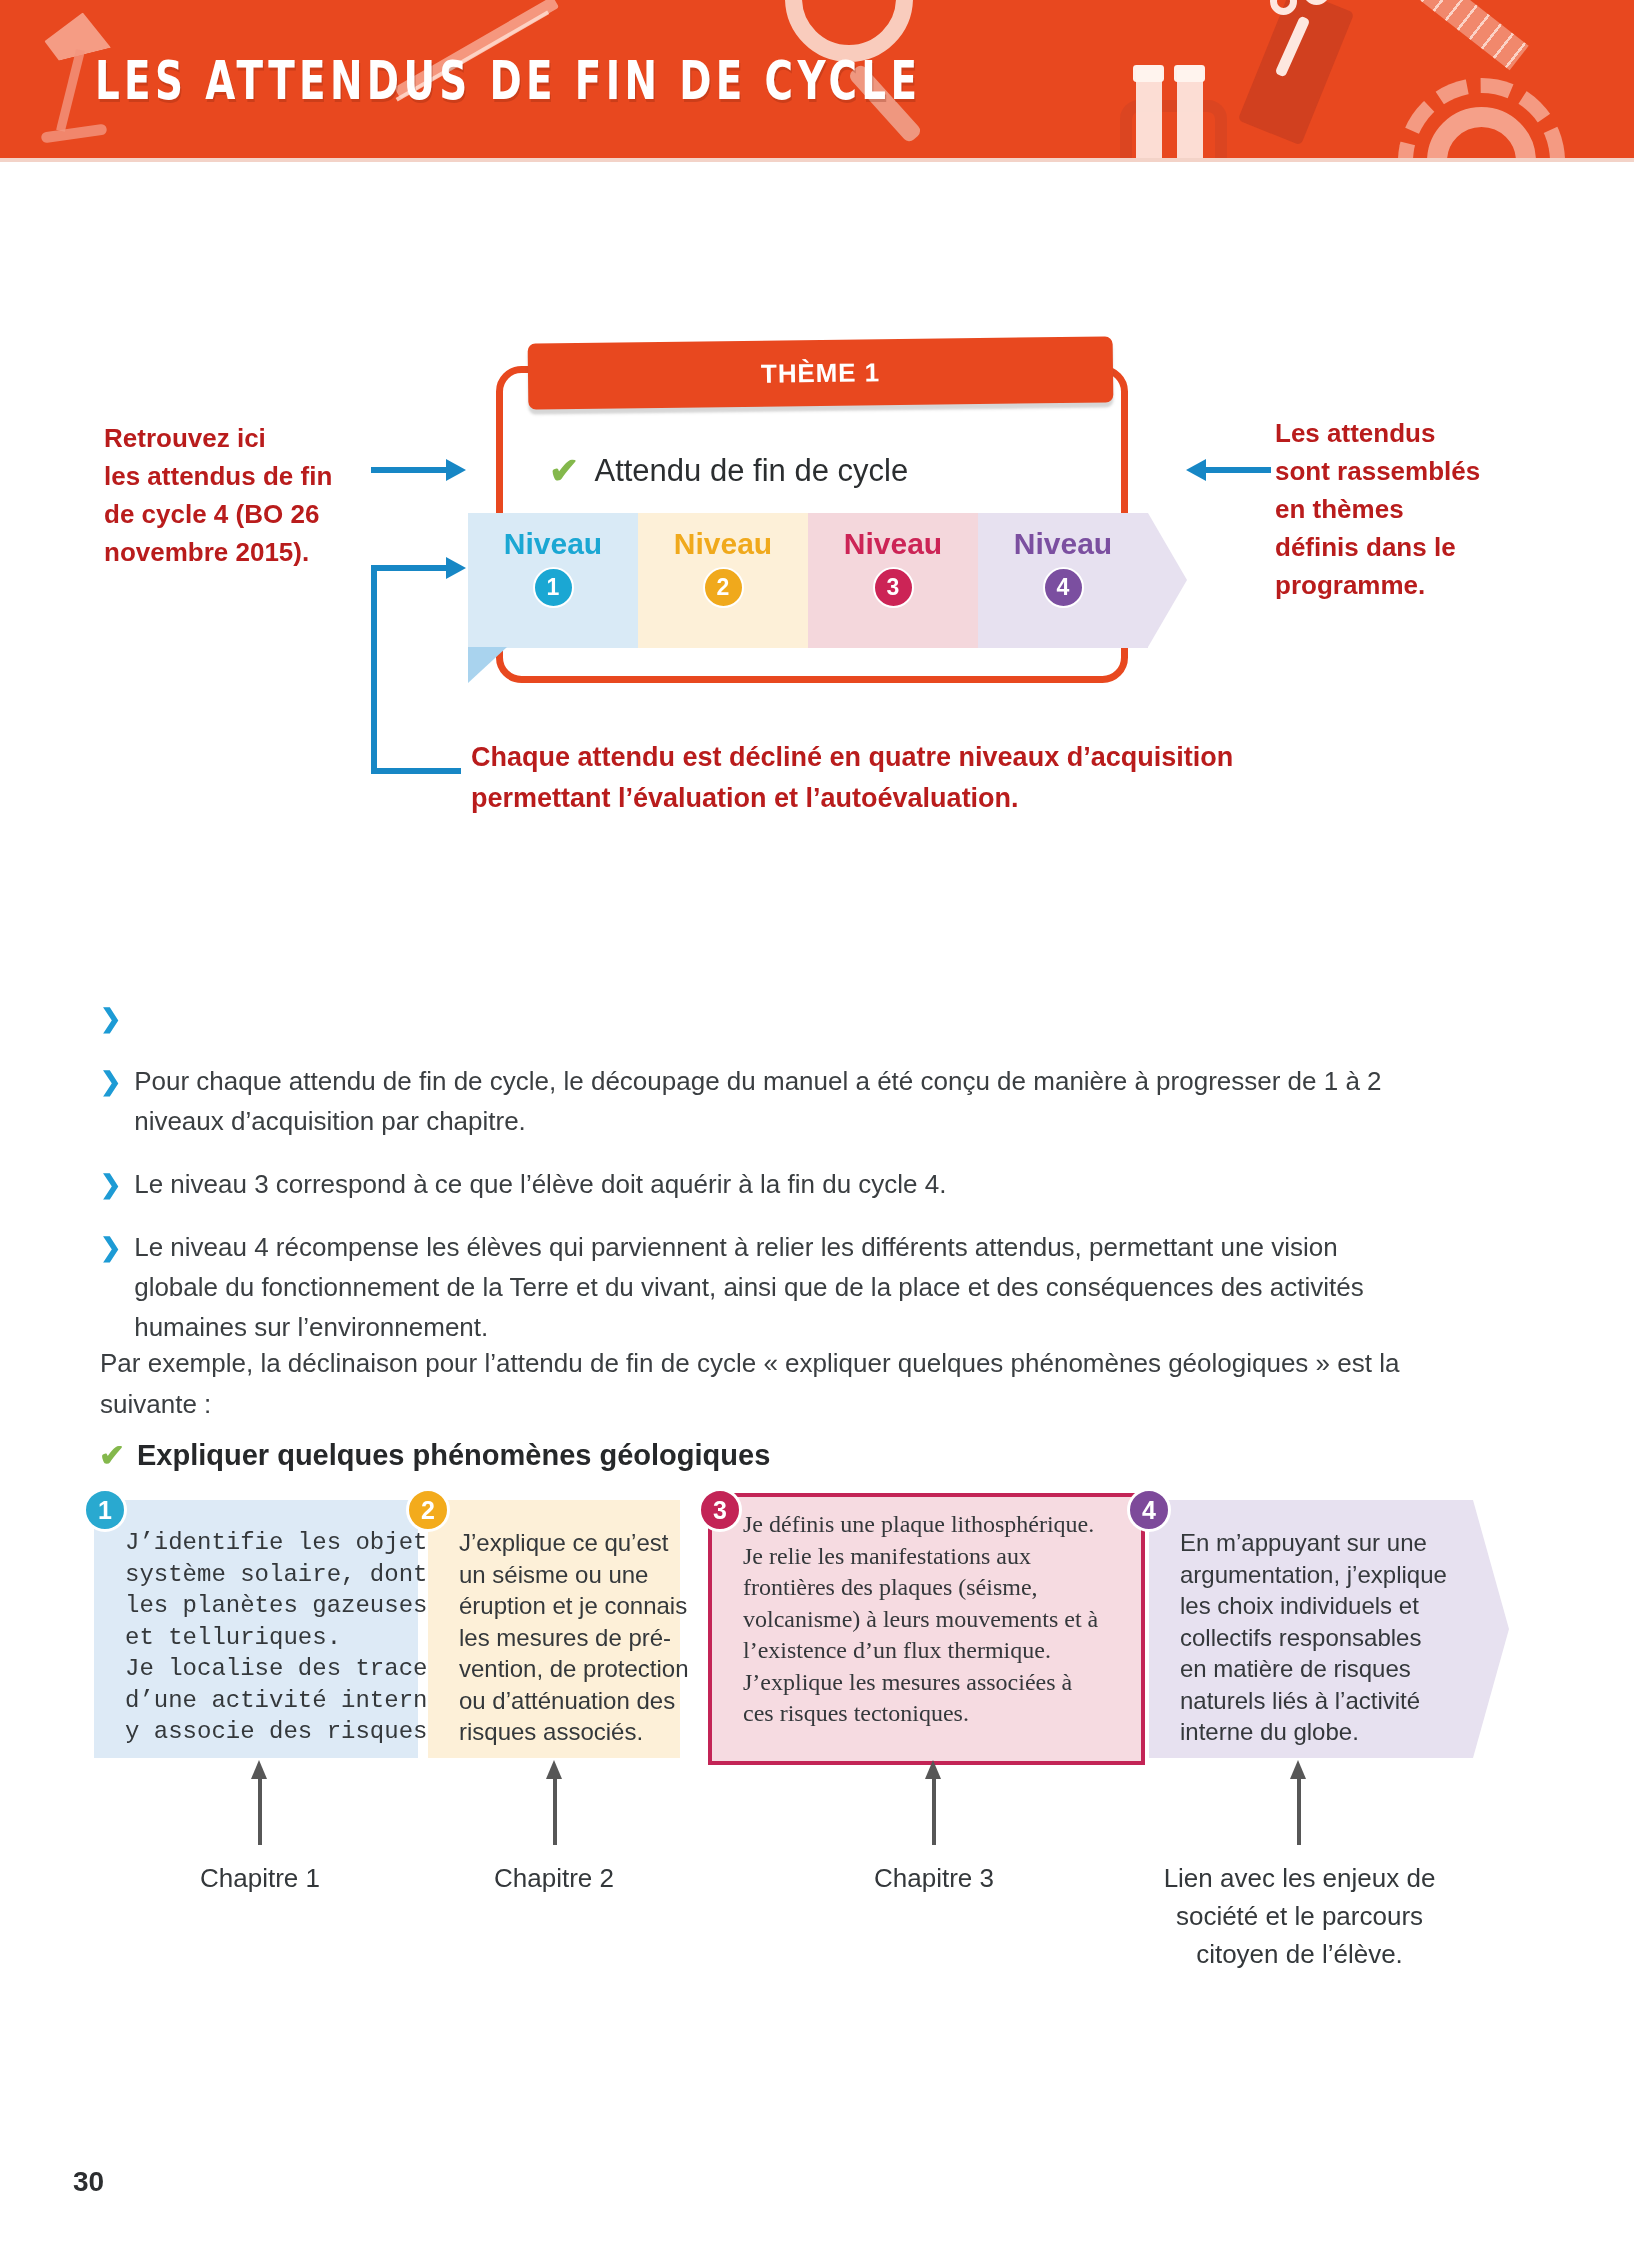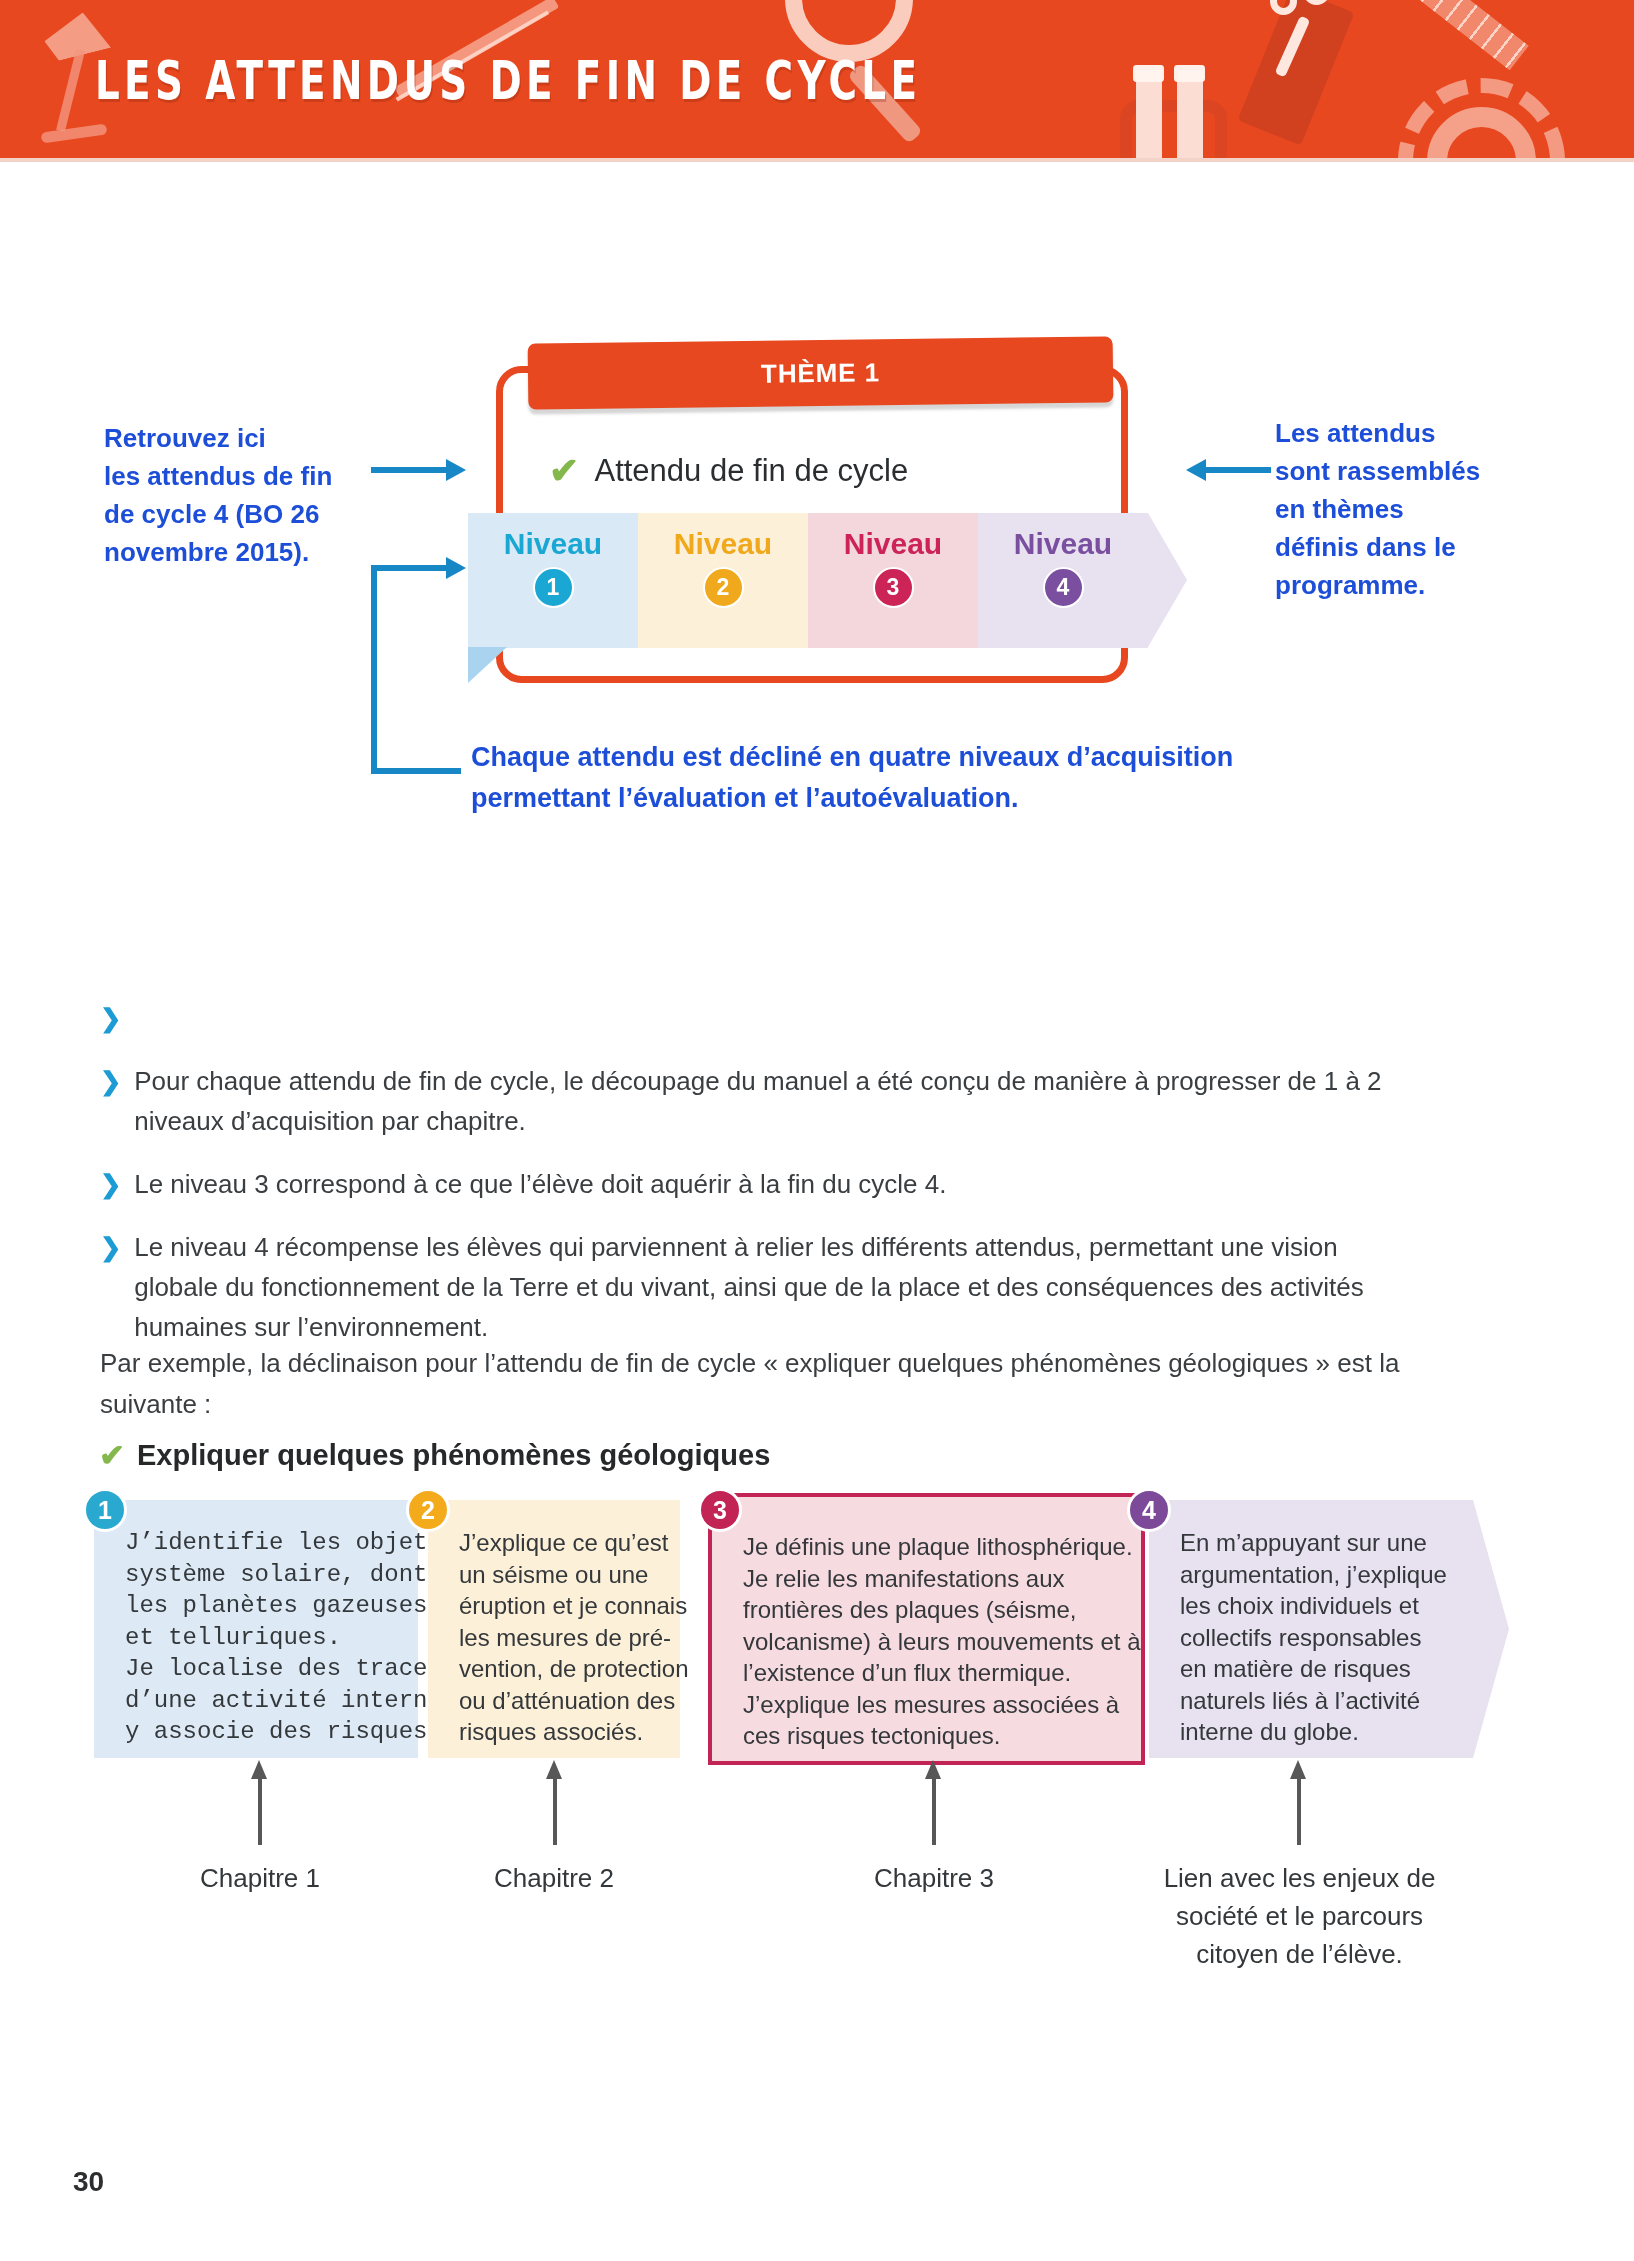--- a/index.html
+++ b/index.html
@@ -49,21 +49,21 @@
   .seg-label { font-size:30px; font-weight:700; }
   .badge { width:41px; height:41px; border-radius:50%; border:2.6px solid #ffffff; color:#ffffff; font-size:23px; font-weight:700;
     display:flex; align-items:center; justify-content:center; }
   .seg1 { background:#d9eaf6; } .seg1 .seg-label { color:#1ba7d3; } .seg1 .badge { background:#1ba7d3; }
   .seg2 { background:#fdf0d8; } .seg2 .seg-label { color:#f0a91c; } .seg2 .badge { background:#f0a91c; }
   .seg3 { background:#f4d7dc; } .seg3 .seg-label { color:#cc2456; } .seg3 .badge { background:#cc2456; }
   .seg4 { background:#e7e1f0; } .seg4 .seg-label { color:#7b4fa0; } .seg4 .badge { background:#7b4fa0; }
   .band-arrowhead { width:0; height:0; border-top:67px solid transparent; border-bottom:67px solid transparent; border-left:39px solid #e7e1f0; }
   .band-fold { position:absolute; left:468px; top:647px; width:0; height:0; border-top:36px solid #a9d3ee; border-right:39px solid transparent; }
 
-  .annot { position:absolute; color:#1d4ed8; font-weight:700; font-size:26px; line-height:38px; white-space:pre; }
+  .annot { position:absolute; color:#b91c1c; font-weight:700; font-size:26px; line-height:38px; white-space:pre; }
   .annot-left { left:104px; top:419px; }
   .annot-right { left:1275px; top:414px; }
   .annot-bottom { left:471px; top:737px; font-size:27px; line-height:41px; }
 
   .harrow { position:absolute; height:6px; background:#1787c5; }
   .harrow.point-right::after { content:''; position:absolute; right:-20.4px; top:-8.5px; width:0; height:0;
     border-left:20.4px solid #1787c5; border-top:11px solid transparent; border-bottom:11px solid transparent; }
   .harrow.point-left::before { content:''; position:absolute; left:-20.4px; top:-8.5px; width:0; height:0;
     border-right:20.4px solid #1787c5; border-top:11px solid transparent; border-bottom:11px solid transparent; }
   .arrow-attendu { left:371px; top:467px; width:75px; }
@@ -82,21 +82,21 @@
   .example-heading .check-green { font-size:31px; }
   .example-heading b { font-size:29px; color:#26282a; font-weight:700; }
 
   
   .boxes-wrap { position:absolute; left:0; top:1488px; width:1635px; height:562px; }
   .lbox { position:absolute; top:12px; height:258px; }
   .lbox .btxt { display:block; padding:27px 17px 0 31px; font-size:24px; line-height:31.5px; color:#34383b; white-space:pre; }
   .lbox1 { left:94px; width:324px; background:#ddeaf6;font-family:Liberation Mono, monospace; }
   .lbox2 { left:428px; width:252px; background:#fdf0d8; }
   .lbox3 { left:708px; top:5.1px; width:437px; height:272px; background:#f6dbe1; border:4.3px solid #c32456; }
-  .lbox3 .btxt { padding-top:34px; }
+  .lbox3 .btxt { padding-top:12px;font-family:Liberation Serif, serif; }
   .lbox4 { left:1149px; width:324px; background:#e7e1f0; }
   .lbox4::after { content:''; position:absolute; right:-36px; top:0; width:0; height:0;
     border-top:129px solid transparent; border-bottom:129px solid transparent; border-left:36px solid #e7e1f0; }
   .bbadge { position:absolute; top:0; width:44px; height:44px; border-radius:50%; border:3.4px solid #ffffff; z-index:3;
     color:#fff; font-size:25px; font-weight:700; display:flex; align-items:center; justify-content:center; }
   .bb1 { left:83px;  background:#29a9d0; }
   .bb2 { left:406px; background:#f3ab1c; }
   .bb3 { left:698px; background:#c32456; }
   .bb4 { left:1127px; background:#7d4a9a; }
 

